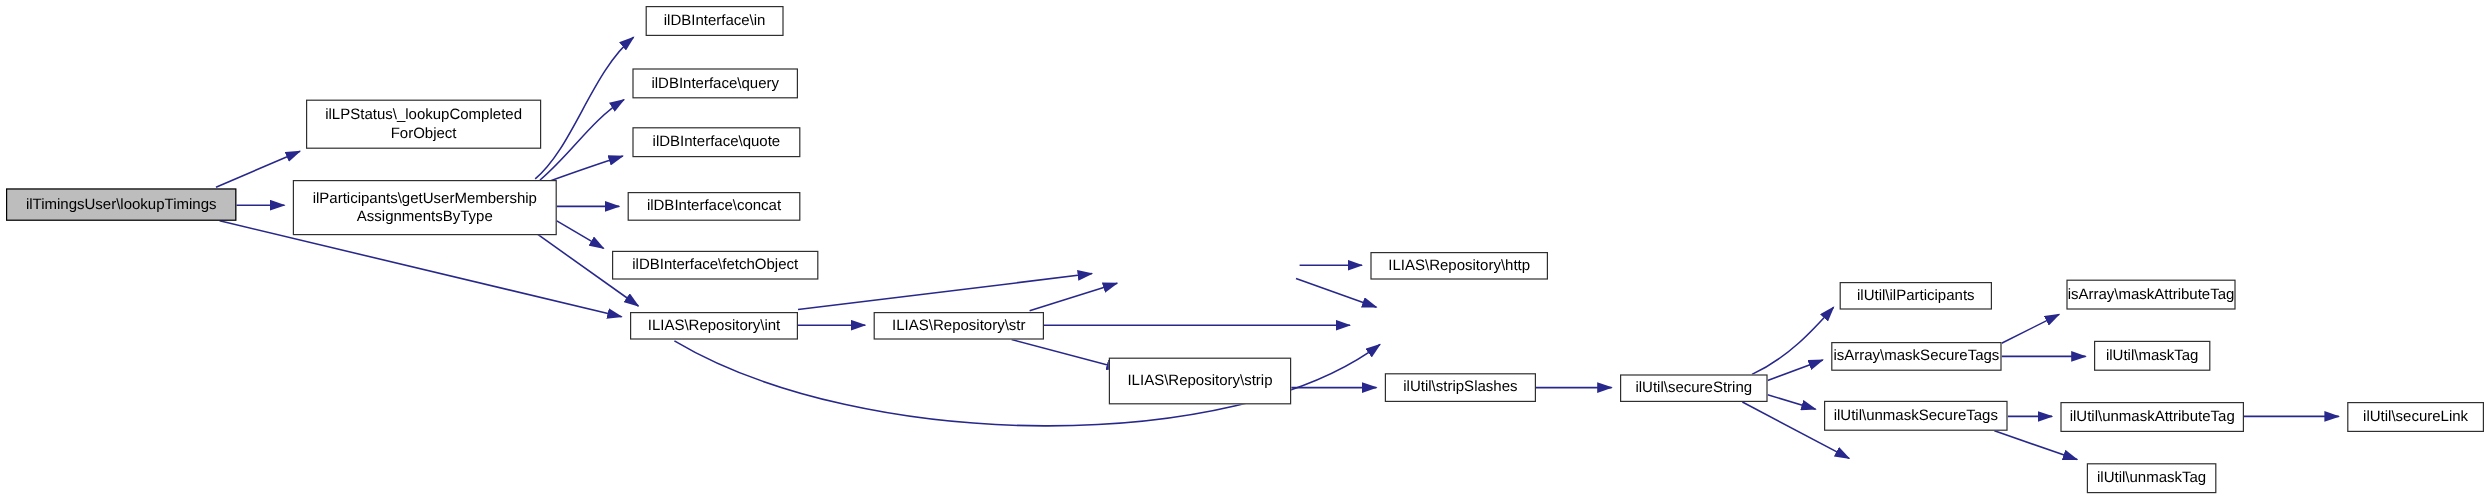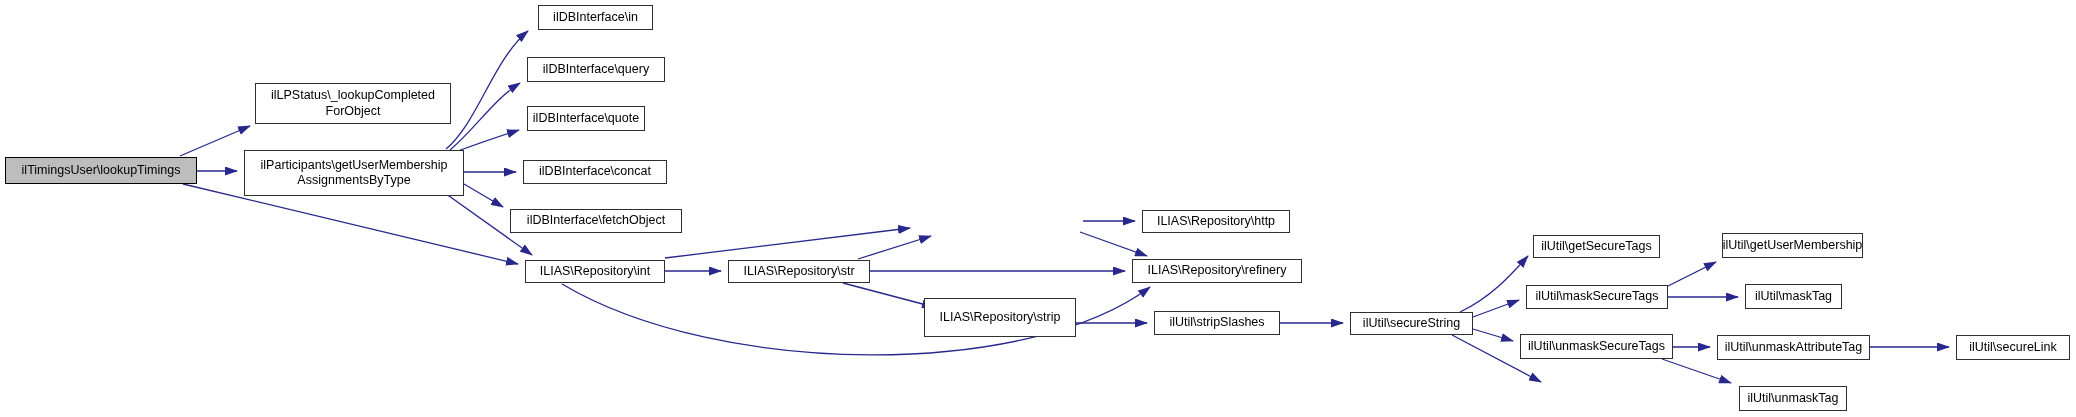--- a/index.html
+++ b/index.html
@@ -65,32 +65,31 @@
     <path class="edge" d="M1870,347 L1949,347" marker-end="url(#arrow)"></path>
   </svg>
 
   <div class="node node-root" style="left:5px;top:157px;width:192px;height:27px">ilTimingsUser\lookupTimings</div>
   <div class="node" style="left:255px;top:83px;width:196px;height:41px">ilLPStatus\_lookupCompleted
 ForObject</div>
   <div class="node" style="left:244px;top:150px;width:220px;height:46px">ilParticipants\getUserMembership
 AssignmentsByType</div>
   <div class="node" style="left:538px;top:5px;width:115px;height:25px">ilDBInterface\in</div>
   <div class="node" style="left:527px;top:57px;width:138px;height:25px">ilDBInterface\query</div>
-  <div class="node" style="left:527px;top:106px;width:118px;height:25px">ilDBInterface\quote</div>
+  <div class="node" style="left:527px;top:106px;width:140px;height:25px">ilDBInterface\quote</div>
   <div class="node" style="left:523px;top:160px;width:144px;height:24px">ilDBInterface\concat</div>
   <div class="node" style="left:510px;top:209px;width:172px;height:24px">ilDBInterface\fetchObject</div>
   <div class="node" style="left:525px;top:260px;width:140px;height:23px">ILIAS\Repository\int</div>
   <div class="node" style="left:728px;top:260px;width:142px;height:23px">ILIAS\Repository\str</div>
   <div class="node" style="left:1142px;top:210px;width:148px;height:23px">ILIAS\Repository\http</div>
-  <div class="node" style="left:1132px;top:259px;width:170px;height:24px">ILIAS\Repository\refinery</div>
   <div class="node" style="left:924px;top:298px;width:152px;height:39px">ILIAS\Repository\strip</div>
   <div class="node" style="left:1154px;top:311px;width:126px;height:24px">ilUtil\stripSlashes</div>
   <div class="node" style="left:1350px;top:312px;width:123px;height:23px">ilUtil\secureString</div>
-  <div class="node" style="left:1533px;top:235px;width:127px;height:23px">ilUtil\getSecureTags</div>
-  <div class="node" style="left:1526px;top:285px;width:142px;height:24px">ilUtil\maskSecureTags</div>
+  <div class="node" style="left:1533px;top:235px;width:127px;height:23px">ilUtil\ilParticipants</div>
+  <div class="node" style="left:1526px;top:285px;width:142px;height:24px">isArray\maskSecureTags</div>
   <div class="node" style="left:1520px;top:334px;width:153px;height:25px">ilUtil\unmaskSecureTags</div>
-  <div class="node" style="left:1722px;top:233px;width:141px;height:25px">ilUtil\getUserMembership</div>
+  <div class="node" style="left:1722px;top:233px;width:141px;height:25px">isArray\maskAttributeTag</div>
   <div class="node" style="left:1745px;top:284px;width:97px;height:25px">ilUtil\maskTag</div>
   <div class="node" style="left:1717px;top:335px;width:153px;height:25px">ilUtil\unmaskAttributeTag</div>
   <div class="node" style="left:1739px;top:386px;width:108px;height:25px">ilUtil\unmaskTag</div>
   <div class="node" style="left:1956px;top:335px;width:114px;height:25px">ilUtil\secureLink</div>
 
 </div>
 
 </body></html>

